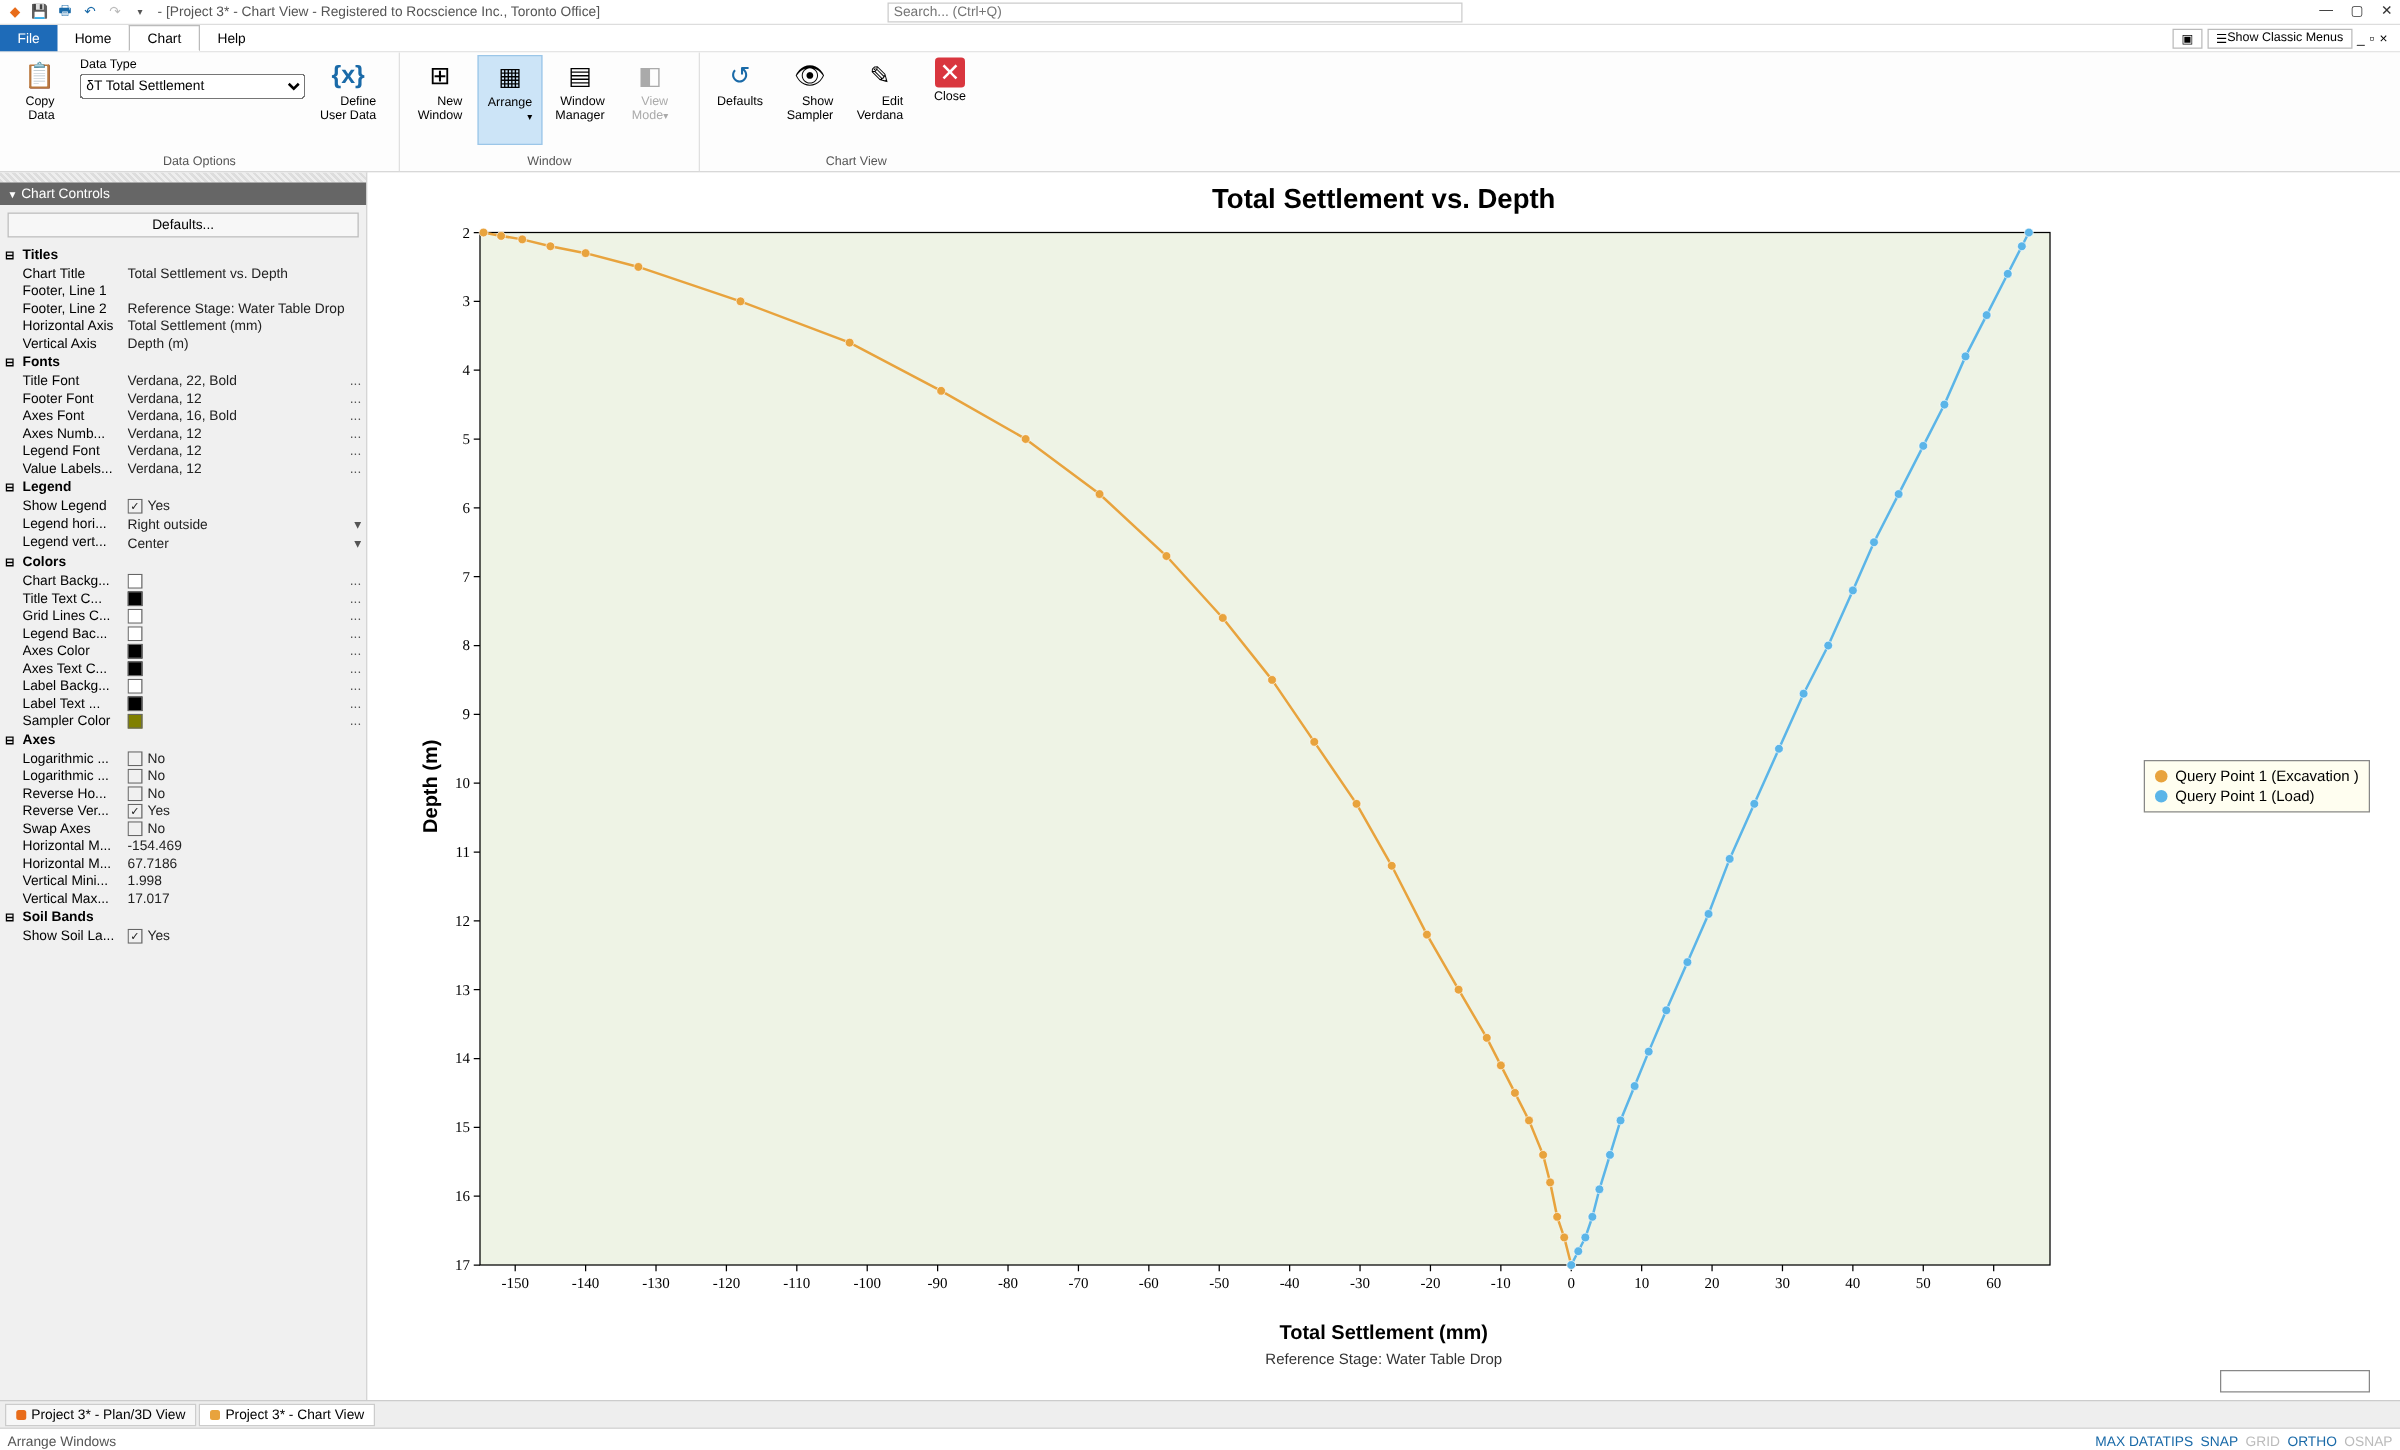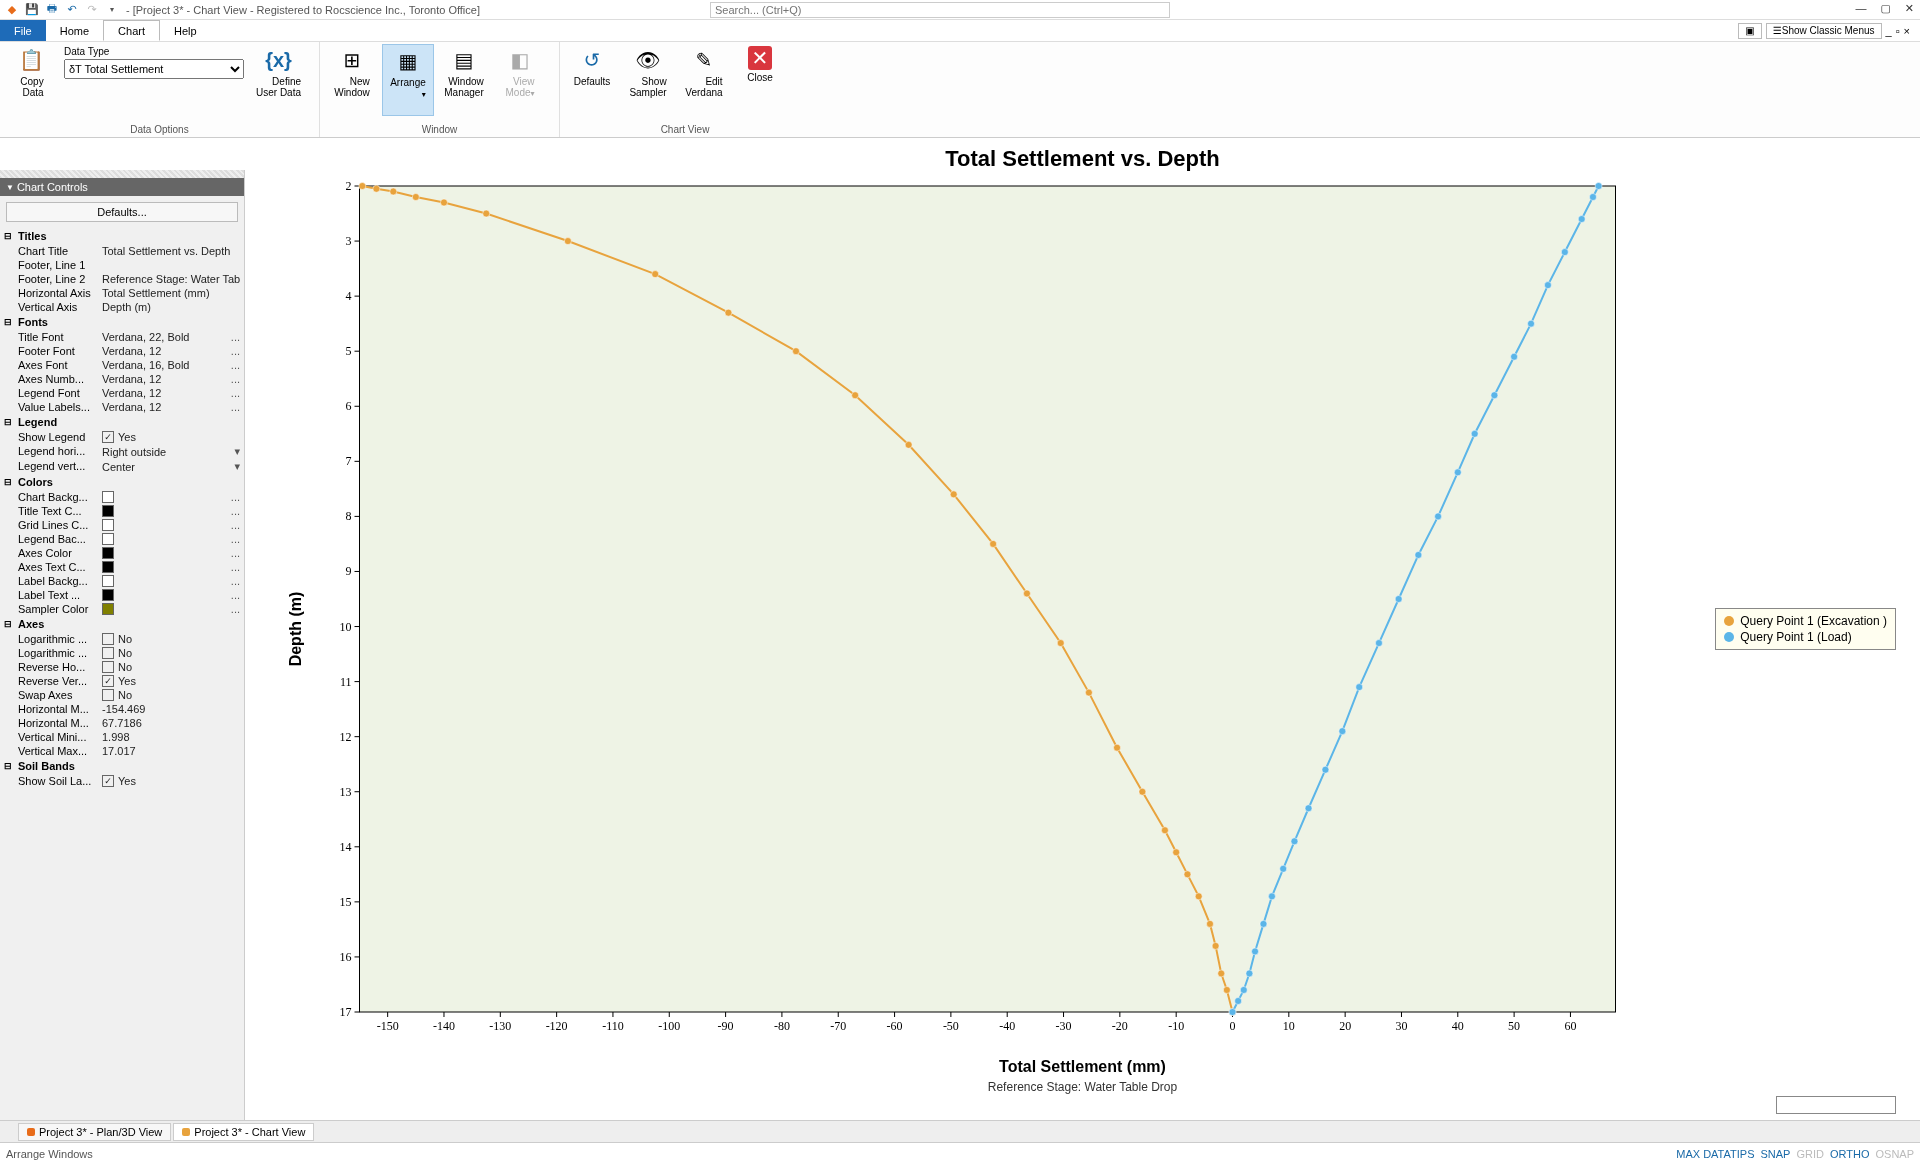--- a/index.html
+++ b/index.html
@@ -32,21 +32,21 @@
   .rib-btn.highlighted { background: #cce4f7; border: 1px solid #9bc6e8; }
   .rib-btn.disabled { color: #aaa; }
   .rib-icon { width: 28px; height: 28px; display: flex; align-items: center; justify-content: center; font-size: 20px; margin-bottom: 2px; }
   .rib-label { font-size: 10px; text-align: right; line-height: 1.1; }
   .datatype-box { display: flex; flex-direction: column; gap: 2px; padding: 2px; }
   .datatype-box label { font-size: 10px; }
   .datatype-box select { width: 180px; height: 20px; font-size: 11px; }
 
   
   .main { display: flex; height: calc(1160px - 20px - 22px - 96px - 22px - 18px); }
-  .sidebar { width: 245px; background: #f0f0f0; border-right: 1px solid #ccc; display: flex; flex-direction: column; overflow: hidden; margin-top: 32px; }
+  .sidebar { width: 294px; background: #f0f0f0; border-right: 1px solid #ccc; display: flex; flex-direction: column; overflow: hidden; }
   .panel-header { background: #666; color: #fff; padding: 3px 6px; font-size: 11px; display: flex; align-items: center; }
   .panel-header::before { content: "▼ "; margin-right: 3px; font-size: 8px; }
   .defaults-btn { margin: 6px; padding: 3px; text-align: center; border: 1px solid #bbb; background: #f7f7f7; font-size: 11px; }
 
   .prop-grid { padding: 0 4px; overflow-y: auto; flex: 1; font-size: 11px; }
   .prop-cat { font-weight: bold; padding: 2px 0; display: flex; align-items: center; }
   .prop-cat::before { content: "⊟"; margin-right: 4px; font-size: 9px; width: 10px; }
   .prop-row { display: flex; padding: 1px 0 1px 14px; white-space: nowrap; overflow: hidden; }
   .prop-row .k { width: 84px; overflow: hidden; text-overflow: ellipsis; }
   .prop-row .v { flex: 1; overflow: hidden; text-overflow: ellipsis; color: #222; display: flex; align-items: center; }
@@ -61,21 +61,21 @@
   svg.plot { width: 100%; height: 100%; }
   .axis-label-x { position: absolute; left: 0; right: 0; bottom: 44px; text-align: center; font: bold 16px Verdana, sans-serif; }
   .footer2 { position: absolute; left: 0; right: 0; bottom: 26px; text-align: center; font: 12px Verdana, sans-serif; color: #333; }
   .axis-label-y { position: absolute; left: 14px; top: 50%; transform: translateY(-50%) rotate(-90deg); transform-origin: center; font: bold 16px Verdana, sans-serif; }
   .legend { position: absolute; right: 24px; top: 50%; transform: translateY(-50%); background: #fffef0; border: 1px solid #888; padding: 4px 8px; font: 12px Verdana, sans-serif; }
   .legend-row { display: flex; align-items: center; gap: 6px; padding: 1px 0; }
   .legend-dot { width: 10px; height: 10px; border-radius: 50%; display: inline-block; }
   .small-input-box { position: absolute; right: 24px; bottom: 6px; width: 120px; height: 18px; border: 1px solid #888; background: #fff; }
 
   
-  .doc-tabs { height: 22px; display: flex; align-items: center; background: #eee; border-top: 1px solid #ccc; padding: 0 18px; gap: 2px; }
+  .doc-tabs { height: 22px; display: flex; align-items: center; background: #eee; border-top: 1px solid #ccc; padding: 0 4px; gap: 2px; }
   .doc-tab { display: inline-flex; align-items: center; gap: 4px; padding: 2px 8px; border: 1px solid #ccc; background: #f7f7f7; font-size: 11px; }
   .doc-tab .dot { width: 8px; height: 8px; background: orange; border-radius: 2px; }
   .doc-tab.active { background: #fff; }
   .statusbar { height: 18px; display: flex; align-items: flex-end; padding: 0 6px; font-size: 11px; color: #555; border-top: 1px solid #ccc; }
   .statusbar .right { margin-left: auto; display: flex; gap: 6px; }
   .statusbar .snap-off { color: #bbb; }
   .statusbar .snap-on { color: #1a6aa8; }
 </style>
 </head>
 <body>

